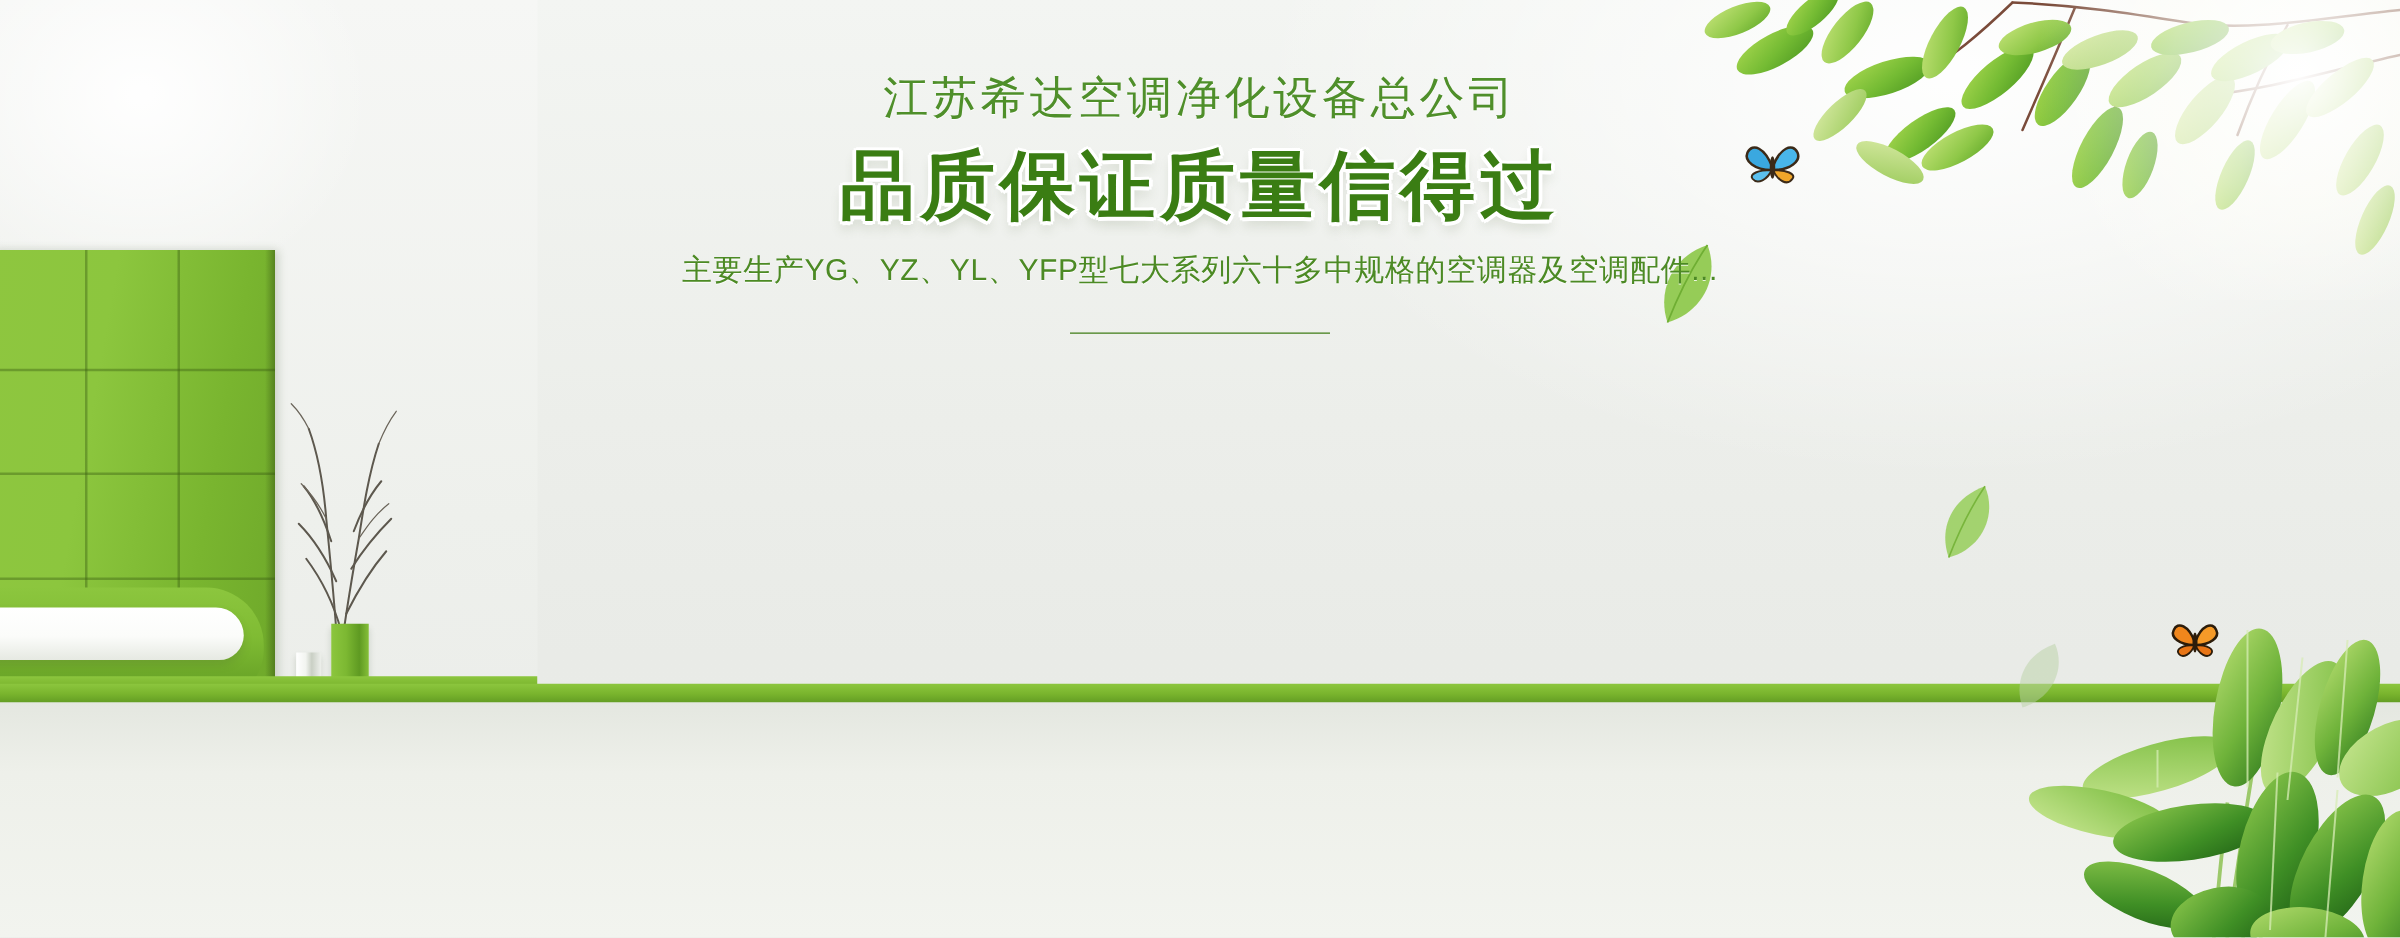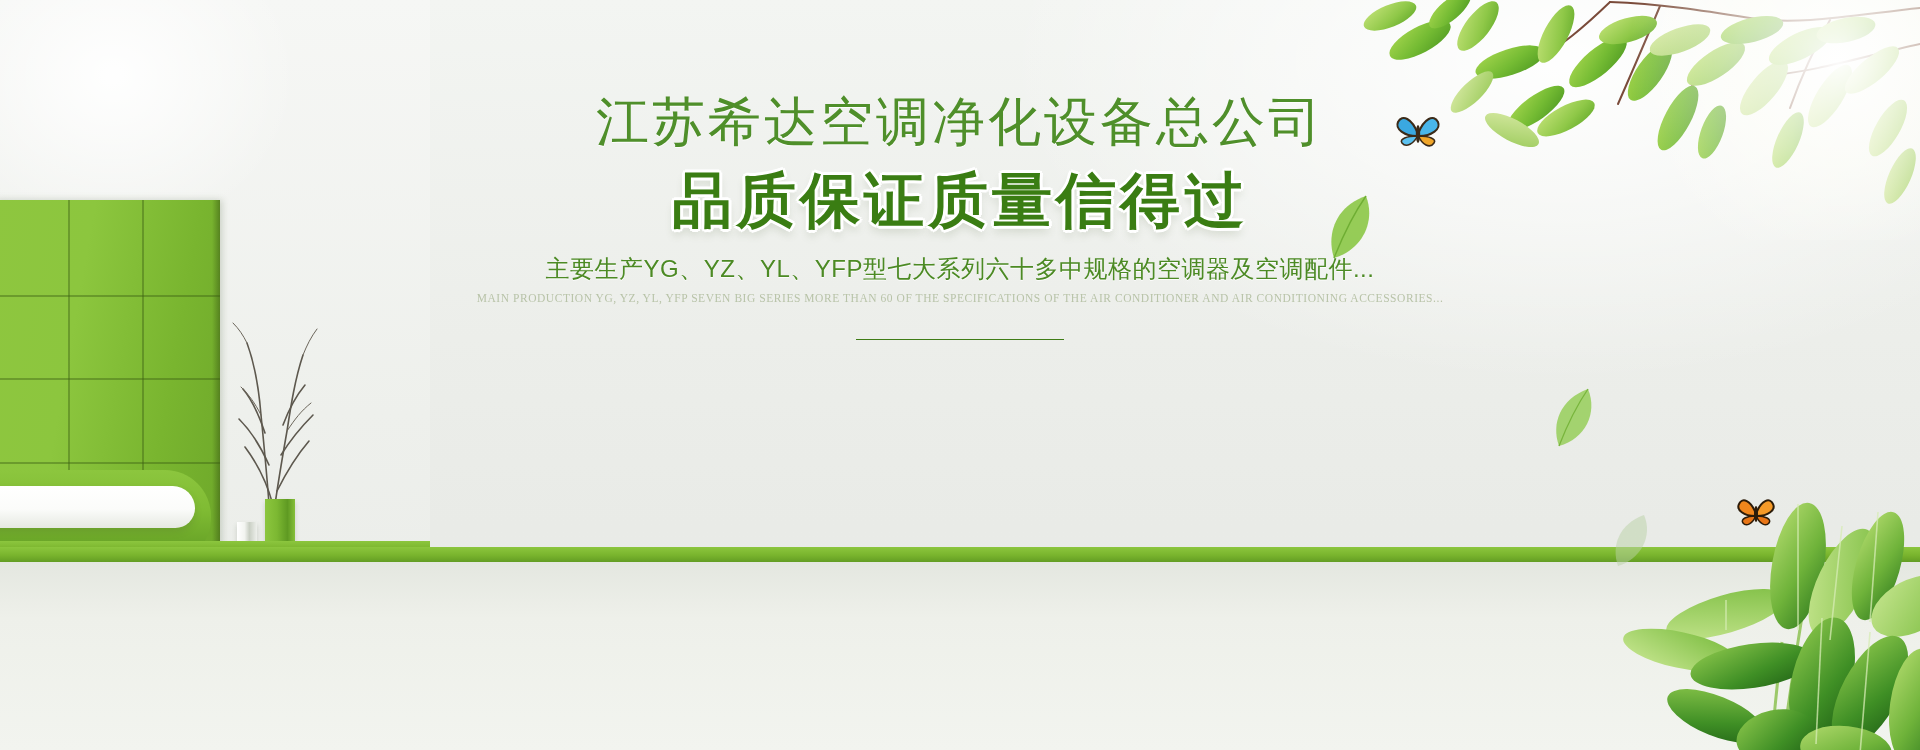--- a/index.html
+++ b/index.html
@@ -98,22 +98,22 @@
 
   
   .plant{ position:absolute; right:-10px; bottom:-14px; width:400px; height:310px; }
 
   
   .content{
     position:absolute; left:0; right:0; top:0;
     width:1920px; text-align:center;
   }
   .company-name{
-    margin-top:95px;
-    font-size:53px;
+    margin-top:60px;
+    font-size:36px;
     line-height:1;
     letter-spacing:3px;
     color:#4f8f2a;
     font-weight:300;
     text-shadow:0 1px 0 rgba(255,255,255,.85);
     white-space:nowrap;
   }
   .headline{
     margin-top:22px;
     font-size:60px;
@@ -414,21 +414,20 @@
   </svg>
 
   <div class="content">
 
     <div class="company-name">江苏希达空调净化设备总公司</div>
 
     <div class="headline">品质保证质量信得过</div>
 
     <div class="subtitle">主要生产YG、YZ、YL、YFP型七大系列六十多中规格的空调器及空调配件...</div>
 
-    <div class="subtitle-en">MAIN PRODUCTION YG, YZ, YL, YFP SEVEN BIG SERIES MORE THAN 60 OF THE SPECIFICATIONS OF THE AIR CONDITIONER AND AIR CONDITIONING ACCESSORIES...</div>
 
     <div class="divider-wrap">
       <span class="divider"></span>
     </div>
 
 
   </div>
 </div>
 
 </body></html>

